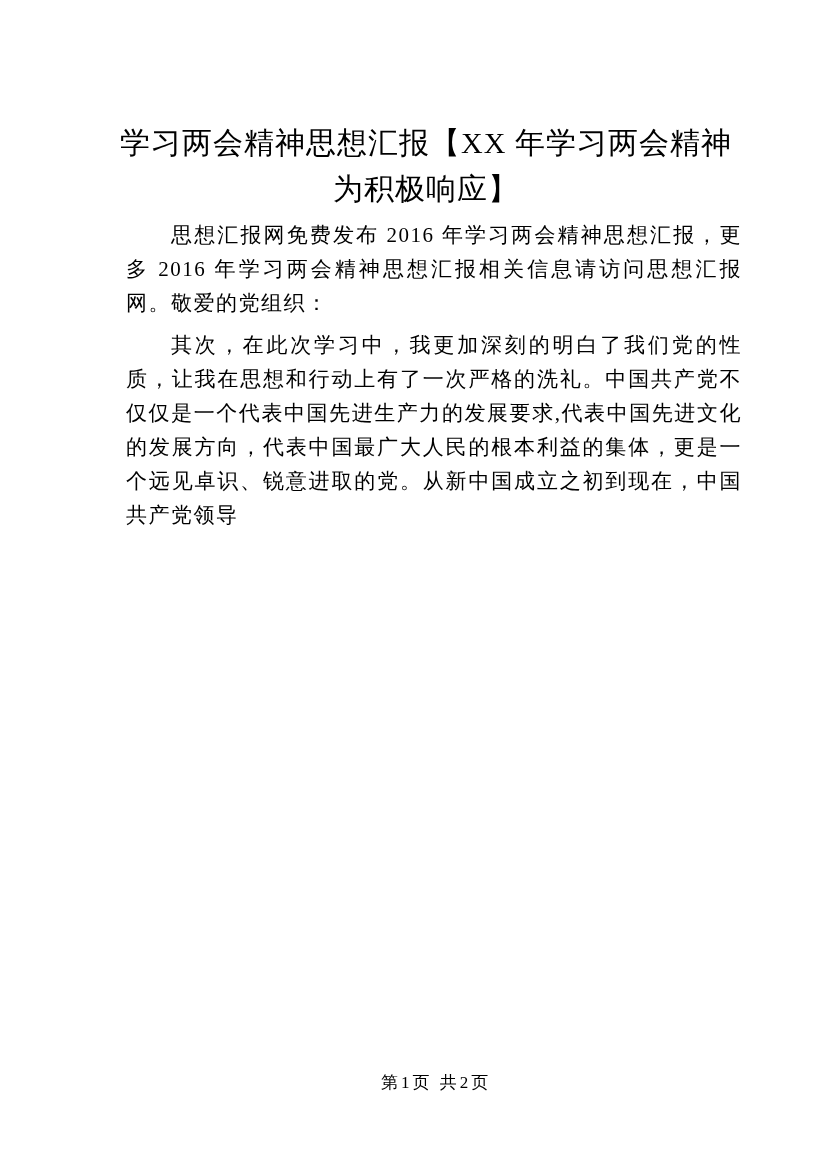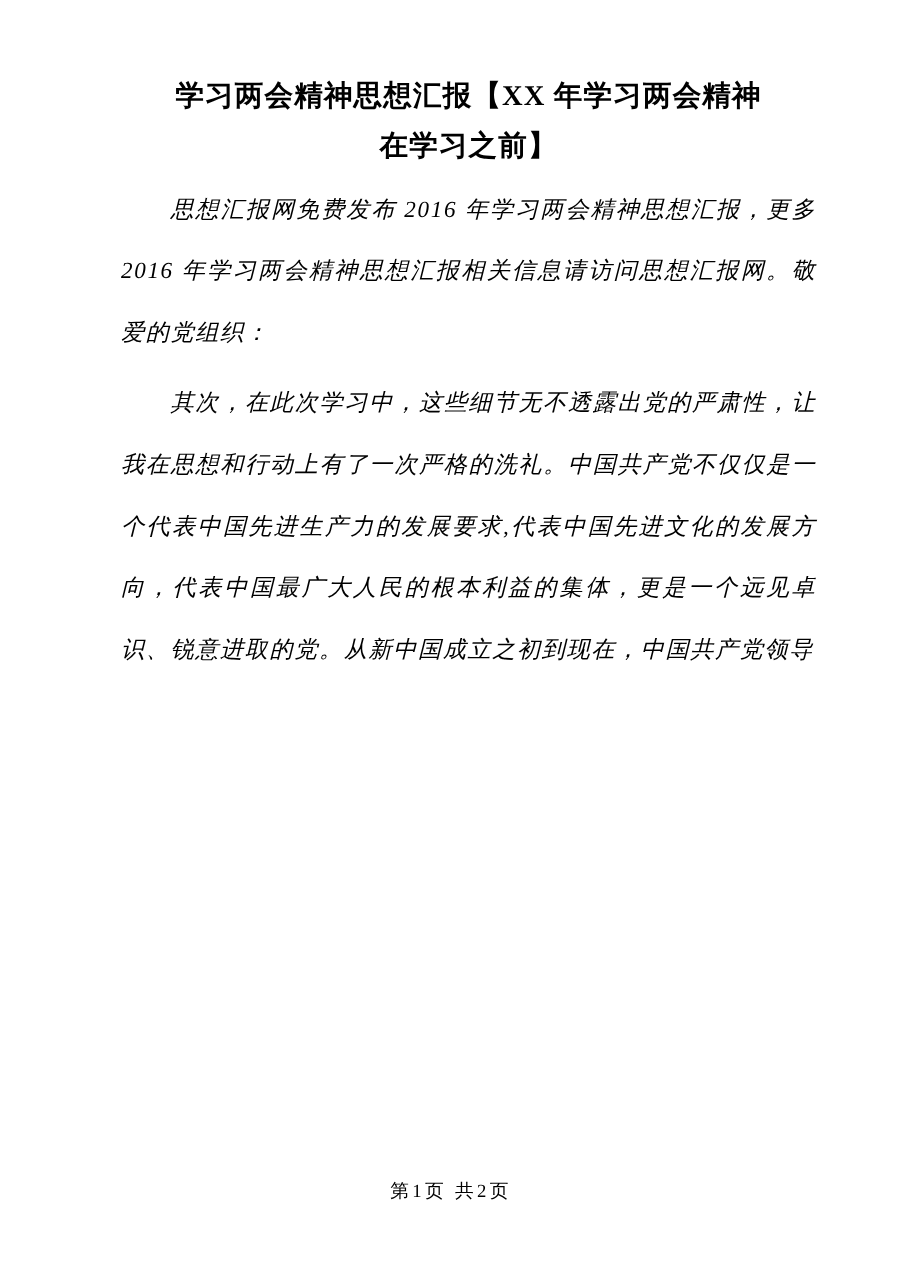--- a/index.html
+++ b/index.html
@@ -16,64 +16,63 @@
     color: #000000;
     font-family: "Liberation Serif", "DejaVu Serif", serif;
   }
   .content {
     position: absolute;
     left: 110px;
     top: 0;
     width: 632px;
   }
   .doc-title {
-    margin-top: 64px;
+    margin-top: 120px;
     text-align: center;
-    font-weight: 700;
-    font-size: 26px;
+    font-weight: 400;
+    font-size: 30px;
     line-height: 46px;
     letter-spacing: 1px;
   }
   .doc-body {
     margin-top: 6px;
   }
   .doc-body p {
-    margin: 0 0 8px 0;
+    margin: 0 0 8px 16px;
     font-size: 21px;
-    line-height: 56px;
+    line-height: 34px;
     letter-spacing: 1.5px;
     text-align: justify;
     text-justify: inter-character;
     text-indent: 45px;
     word-break: break-all;
-    font-style: italic;
   }
   .page-footer {
     position: absolute;
-    left: 94px;
+    left: 120px;
     top: 1072px;
     width: 632px;
     text-align: center;
     font-size: 17px;
     line-height: 22px;
     letter-spacing: 3px;
   }
 </style>
 </head>
 <body>
 
 <div class="page">
   <div class="content">
 
     <div class="doc-title">
       <div>学习两会精神思想汇报【XX 年学习两会精神</div>
-      <div>在学习之前】</div>
+      <div>为积极响应】</div>
     </div>
 
     <div class="doc-body">
       <p>思想汇报网免费发布 2016 年学习两会精神思想汇报，更多 2016 年学习两会精神思想汇报相关信息请访问思想汇报网。敬爱的党组织：</p>
-      <p>其次，在此次学习中，这些细节无不透露出党的严肃性，让我在思想和行动上有了一次严格的洗礼。中国共产党不仅仅是一个代表中国先进生产力的发展要求,代表中国先进文化的发展方向，代表中国最广大人民的根本利益的集体，更是一个远见卓识、锐意进取的党。从新中国成立之初到现在，中国共产党领导</p>
+      <p>其次，在此次学习中，我更加深刻的明白了我们党的性质，让我在思想和行动上有了一次严格的洗礼。中国共产党不仅仅是一个代表中国先进生产力的发展要求,代表中国先进文化的发展方向，代表中国最广大人民的根本利益的集体，更是一个远见卓识、锐意进取的党。从新中国成立之初到现在，中国共产党领导</p>
     </div>
 
   </div>
 
   <div class="page-footer">第1页 共2页</div>
 </div>
 
 </body></html>

